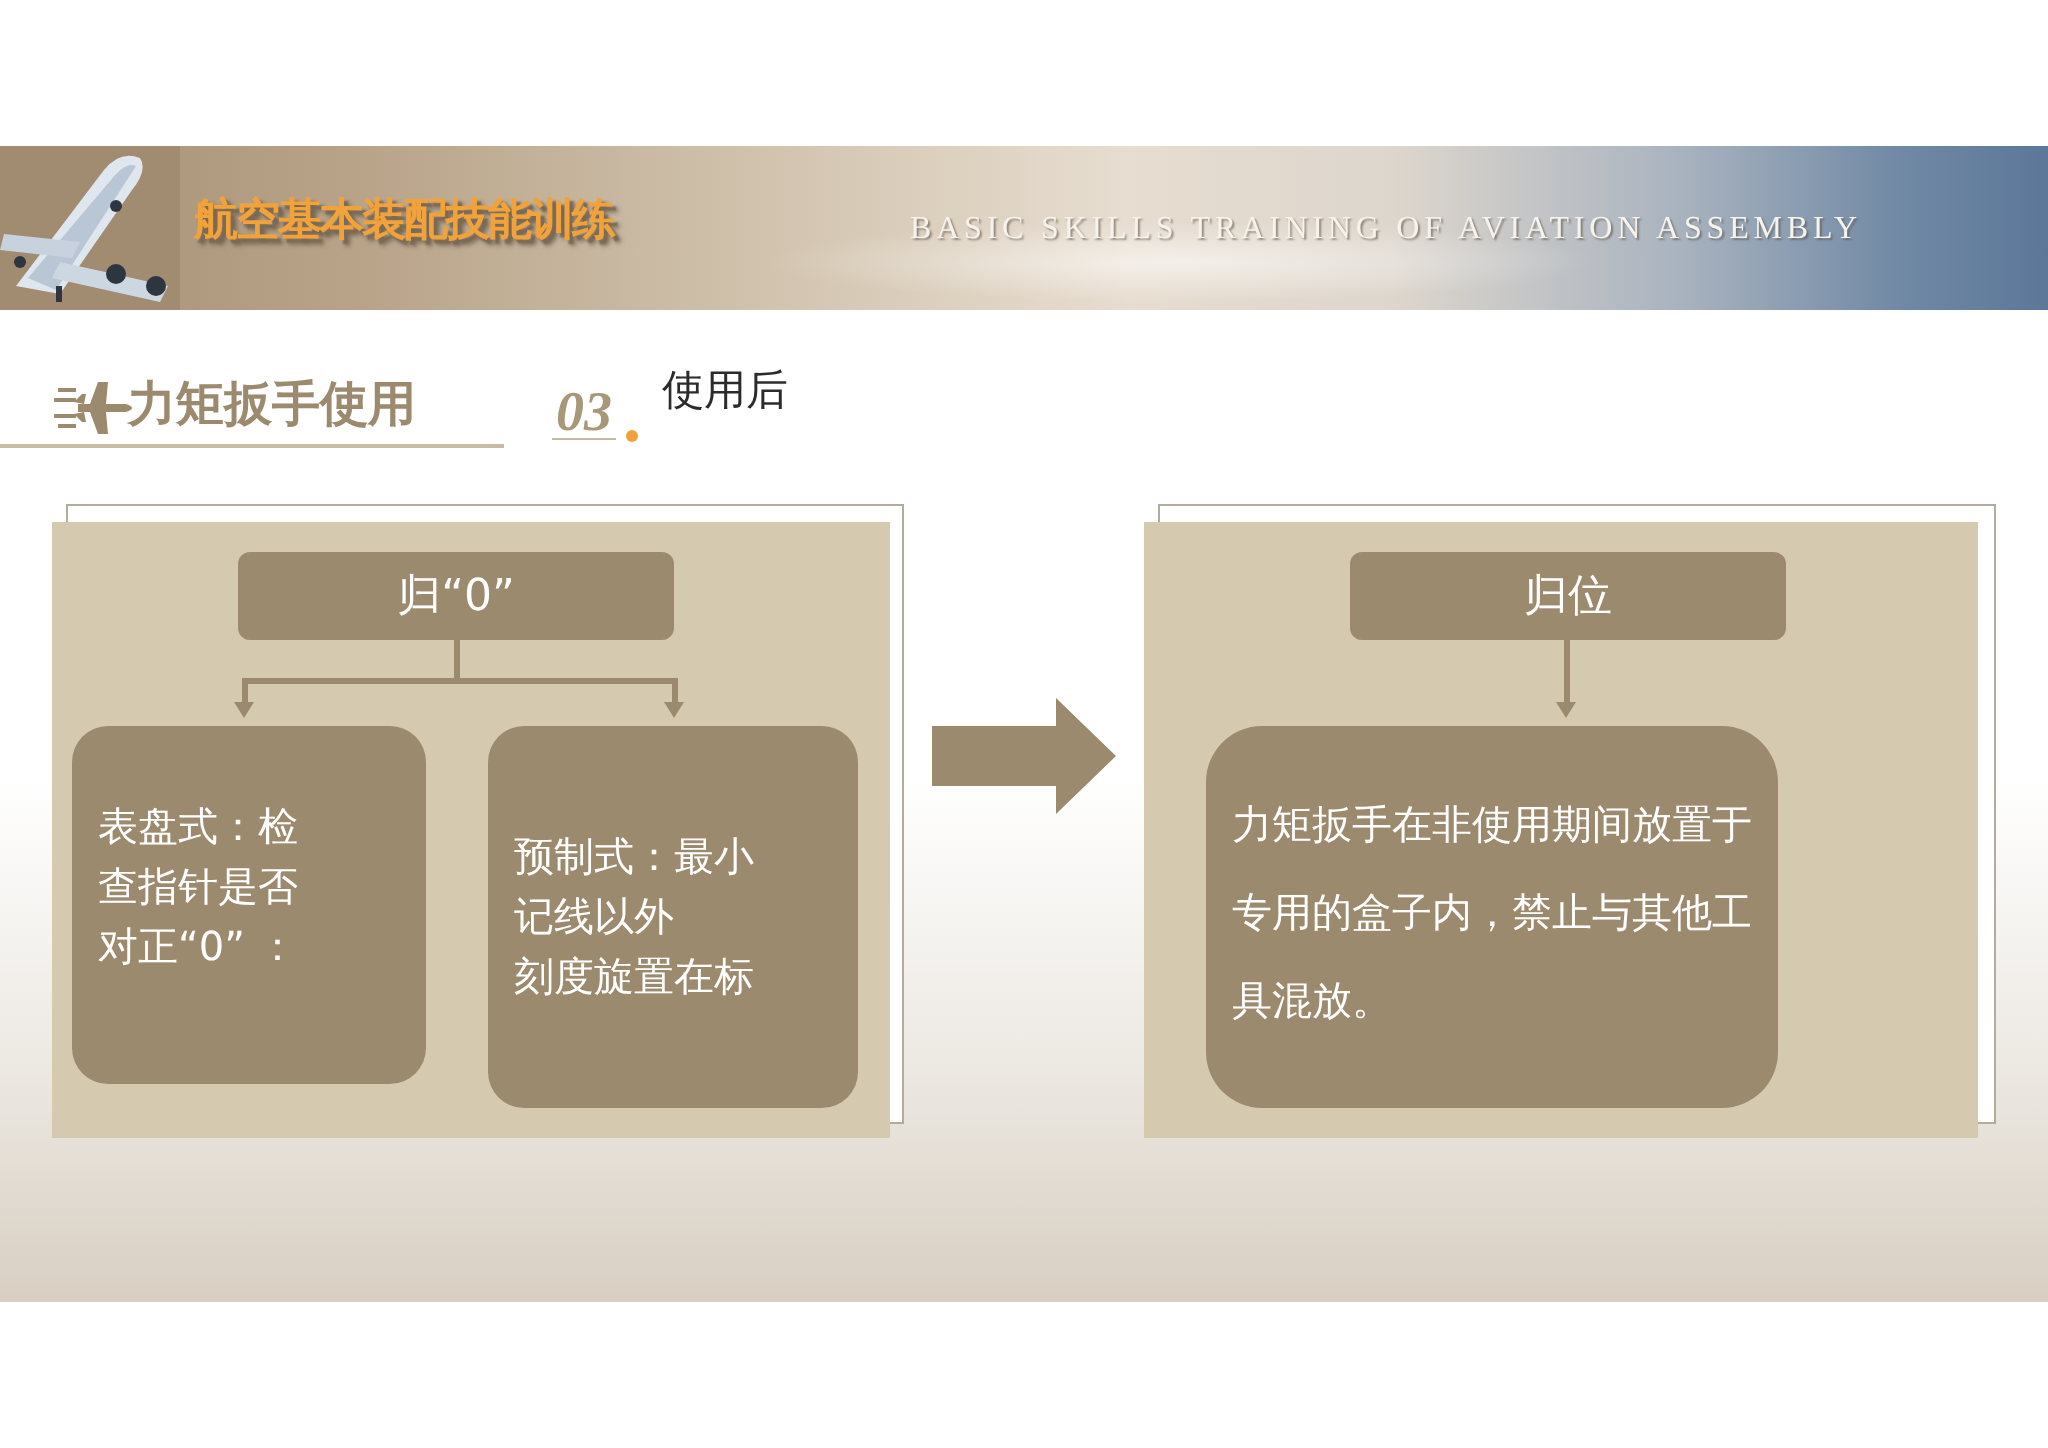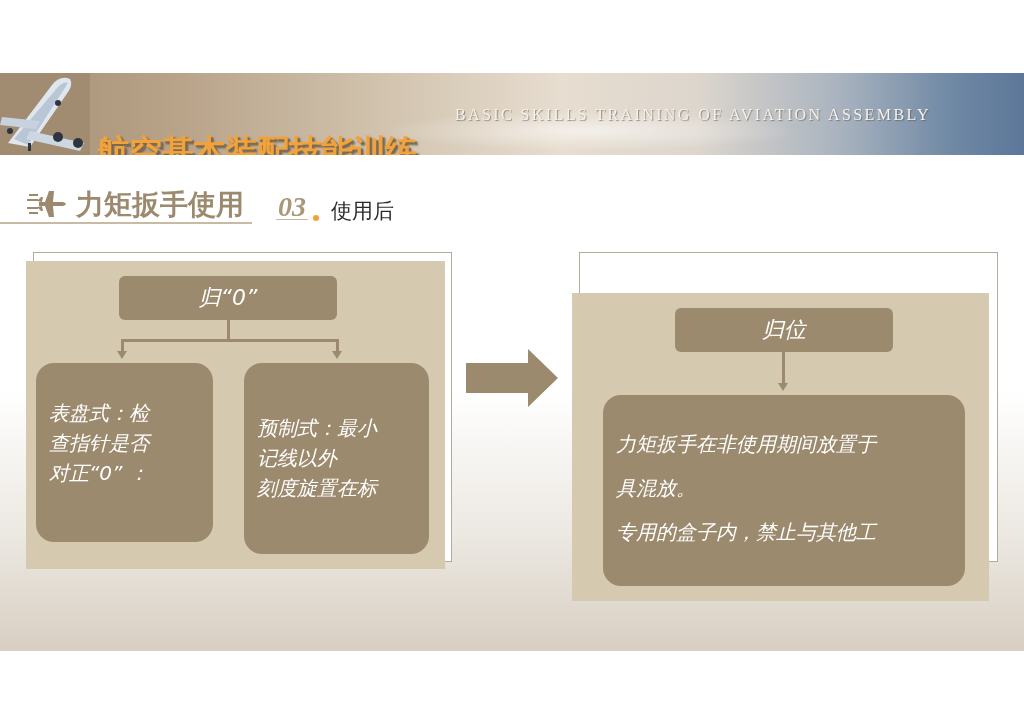--- a/index.html
+++ b/index.html
@@ -18,62 +18,60 @@
     background: linear-gradient(to right, #a58f75 0%, #b9a48a 18%, #d2c4af 38%, #e7ddd0 55%, #ddd6cd 68%, #a9b3bf 82%, #6f88a4 93%, #5c7799 100%);
     overflow: hidden;
   }
   .banner .cloud {
     position: absolute; left: 380px; top: 38px; width: 420px; height: 40px;
     background: radial-gradient(ellipse at center, rgba(255,255,255,0.55) 0%, rgba(255,255,255,0) 70%);
   }
   .plane-img { position: absolute; left: 0; top: 0; width: 90px; height: 82px; }
   .banner-title {
     position: absolute; left: 97px; top: 22px;
-    font-family: Liberation Sans, sans-serif; font-weight: bold; font-size: 33px;
+    font-family: Liberation Sans, sans-serif; font-weight: bold; font-size: 22px;
     color: #f2a23a; letter-spacing: -1px;
     text-shadow: 2px 2px 1px #7a6a55, 3px 3px 2px rgba(60,50,40,0.5);
-    margin-top: 35px;
   }
   .banner-subtitle {
     position: absolute; left: 455px; top: 33px;
     font-family: "Liberation Serif", "DejaVu Serif", serif; font-size: 16px;
     letter-spacing: 2.4px; color: #f6f2ec;
     text-shadow: 1px 1px 1px rgba(90,80,70,0.6);
     white-space: nowrap;
   }
 
   
   .section-head { position: absolute; left: 0; top: 108px; width: 260px; height: 46px; }
   .section-head .plane-icon { position: absolute; left: 27px; top: 8px; width: 42px; height: 30px; }
   .section-title {
-    position: absolute; left: 76px; top: 5px;
-    font-weight: bold; font-size: 28px; color: #9c8a6e; letter-spacing: 0px;
+    position: absolute; left: 64px; top: 5px;
+    font-weight: bold; font-size: 24px; color: #9c8a6e; letter-spacing: 0px;
   }
   .section-line { position: absolute; left: 0; top: 149px; width: 252px; height: 2px; background: #c9bba3; }
 
   .step-num {
     position: absolute; left: 278px; top: 118px;
     font-family: "Liberation Serif", "DejaVu Serif", serif; font-style: italic; font-weight: bold;
     font-size: 28px; color: #a89879;
   }
   .step-underline { position: absolute; left: 276px; top: 146px; width: 32px; height: 1px; background: #c6b9a2; }
   .step-dot { position: absolute; left: 313px; top: 142px; width: 6px; height: 6px; border-radius: 50%; background: #f2a03a; }
-  .step-label { position: absolute; left: 331px; top: 124px; font-size: 21px; color: #2b2b2b; }
+  .step-label { position: absolute; left: 331px; top: 108px; font-size: 21px; color: #2b2b2b; }
 
   
   .panel-back {
     position: absolute; background: #ffffff; border: 1px solid #b5ab9d;
   }
   .panel {
     position: absolute; background: #d5cab0;
   }
   .box {
     position: absolute; background: #9c8a6e; color: #ffffff;
     font-family: "DejaVu Sans", sans-serif;
-    font-style: italic;
   }
   .box-head {
     border-radius: 6px; display: flex; align-items: center; justify-content: center;
     font-size: 22px;
   }
   .box-body {
     border-radius: 18px; font-size: 20px; line-height: 30px;
   }
   .connector { position: absolute; background: #9c8a6e; }
   .arrow-tip { position: absolute; width: 0; height: 0;
@@ -149,25 +147,25 @@
       <div>记线以外</div>
       <div>刻度旋置在标</div>
     </div>
   </div>
 
   <svg class="big-arrow" viewBox="0 0 92 58">
     <path d="M0 14 L62 14 L62 0 L92 29 L62 58 L62 44 L0 44 Z" fill="#9c8a6e"></path>
   </svg>
 
   <div class="panel-back" style="left:579px; top:179px; width:419px; height:310px;"></div>
-  <div class="panel" style="left:572px; top:188px; width:417px; height:308px;margin-top:32px;">
+  <div class="panel" style="left:572px; top:188px; width:417px; height:308px;">
     <div class="box box-head" style="left:103px; top:15px; width:218px; height:44px;">归位</div>
     <div class="connector" style="left:210px; top:59px; width:3px; height:34px;"></div>
     <div class="arrow-tip" style="left:206px; top:90px;"></div>
 
-    <div class="box box-body" style="left:31px; top:102px; width:362px; height:191px; padding:27px 0 0 13px; line-height:44px;">
+    <div class="box box-body" style="left:31px; top:102px; width:286px; height:191px; padding:27px 0 0 13px; line-height:44px;border-radius:28px;">
       <div>力矩扳手在非使用期间放置于</div>
+      <div>专用的盒子内，禁止与其他工</div>
       <div>具混放。</div>
-      <div>专用的盒子内，禁止与其他工</div>
     </div>
   </div>
 
 </div>
 
 </body></html>

